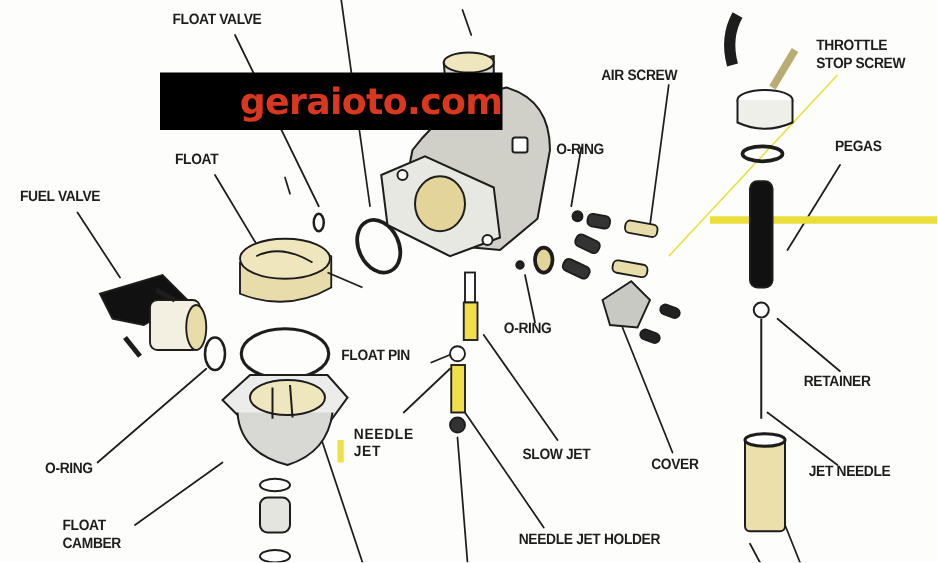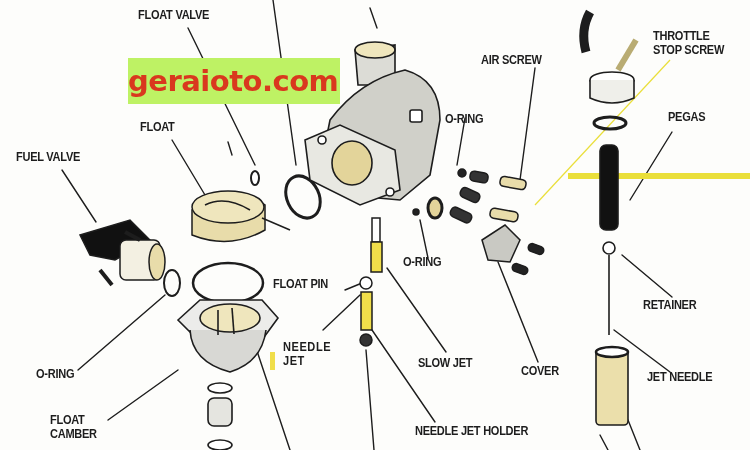--- a/index.html
+++ b/index.html
@@ -8,22 +8,22 @@
     background: #fdfdfb; font-family: "Liberation Sans", sans-serif;
   }
   svg.art { position: absolute; left: 0; top: 0; }
   .lbl {
     position: absolute; font-family: "Liberation Sans", sans-serif;
     font-weight: bold; font-size: 12px; color: #1d1d1d; letter-spacing: -0.3px;
     line-height: 14px; white-space: nowrap; transform: scaleX(0.92); transform-origin: left top;
   }
   .two-line { white-space: pre; }
   #watermark {
-    position: absolute; left: 128px; top: 58px; width: 212px; height: 46px;
-    background: #bef264; display: flex; align-items: center; justify-content: flex-start;
+    position: absolute; left: 128px; top: 58px; width: 274px; height: 46px;
+    background: #000000; display: flex; align-items: center; justify-content: flex-end;
   }
   #watermark span {
     font-family: "DejaVu Sans", sans-serif; font-weight: bold; font-size: 29px;
     color: #d9381e; letter-spacing: -0.5px;
   }
 </style>
 </head>
 <body>
 
 <div id="stage">

